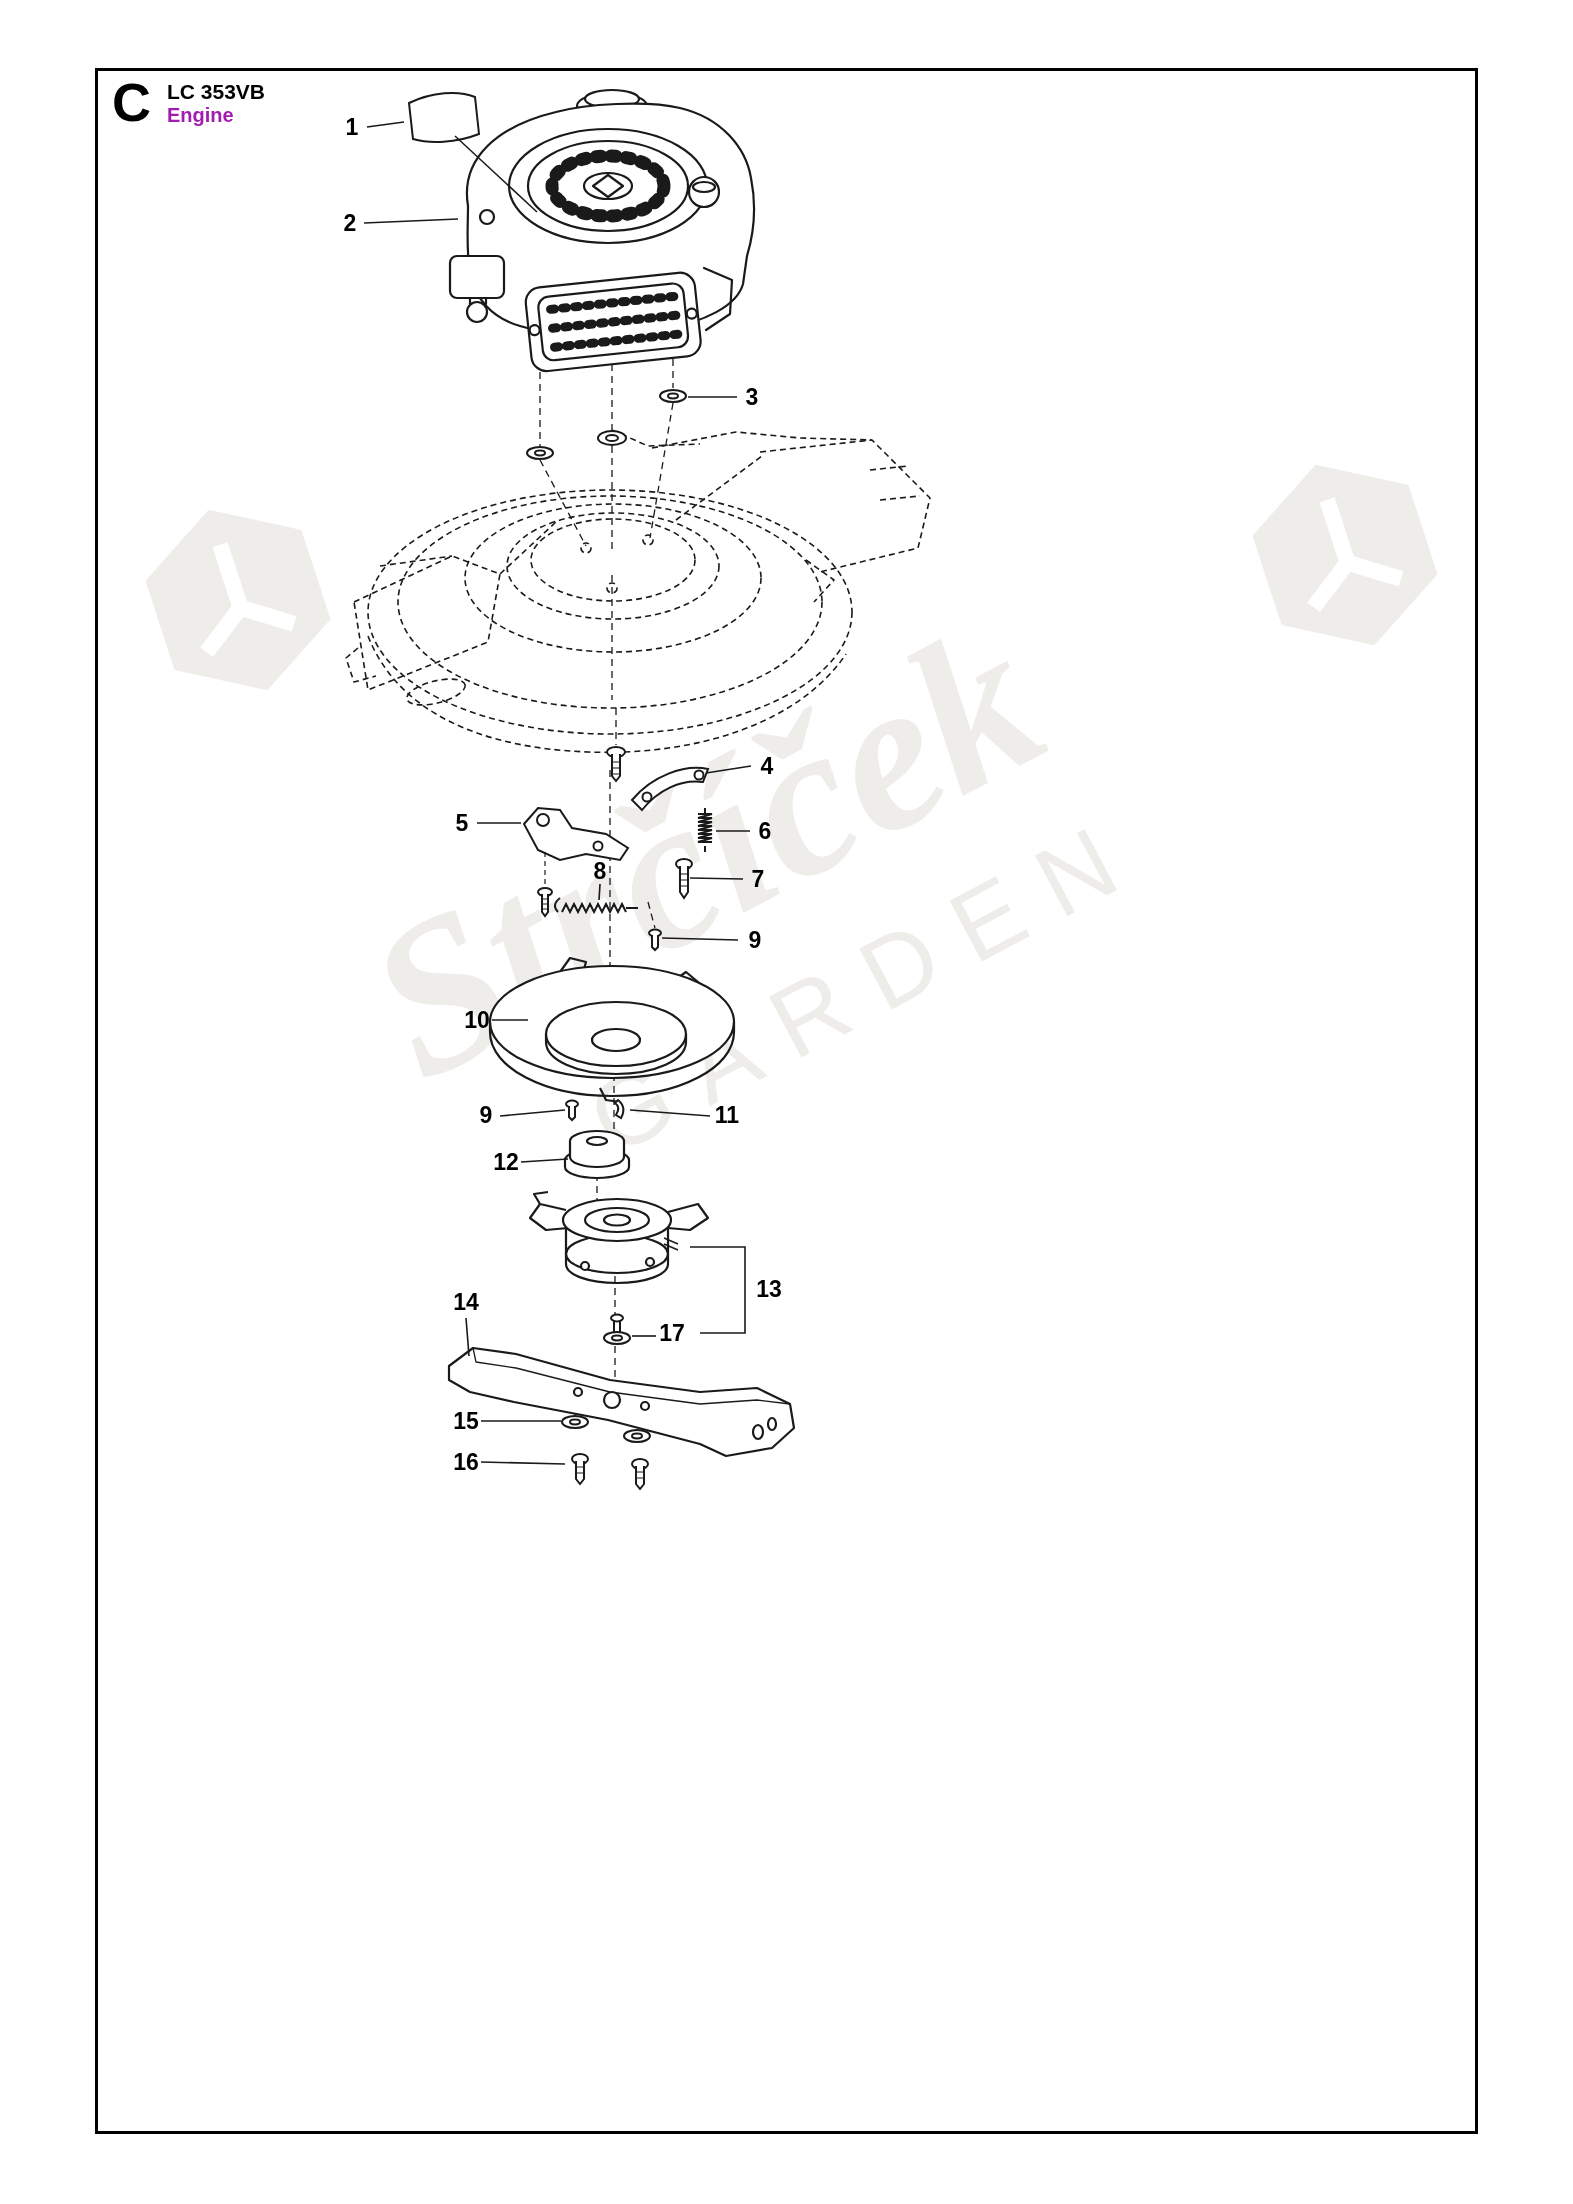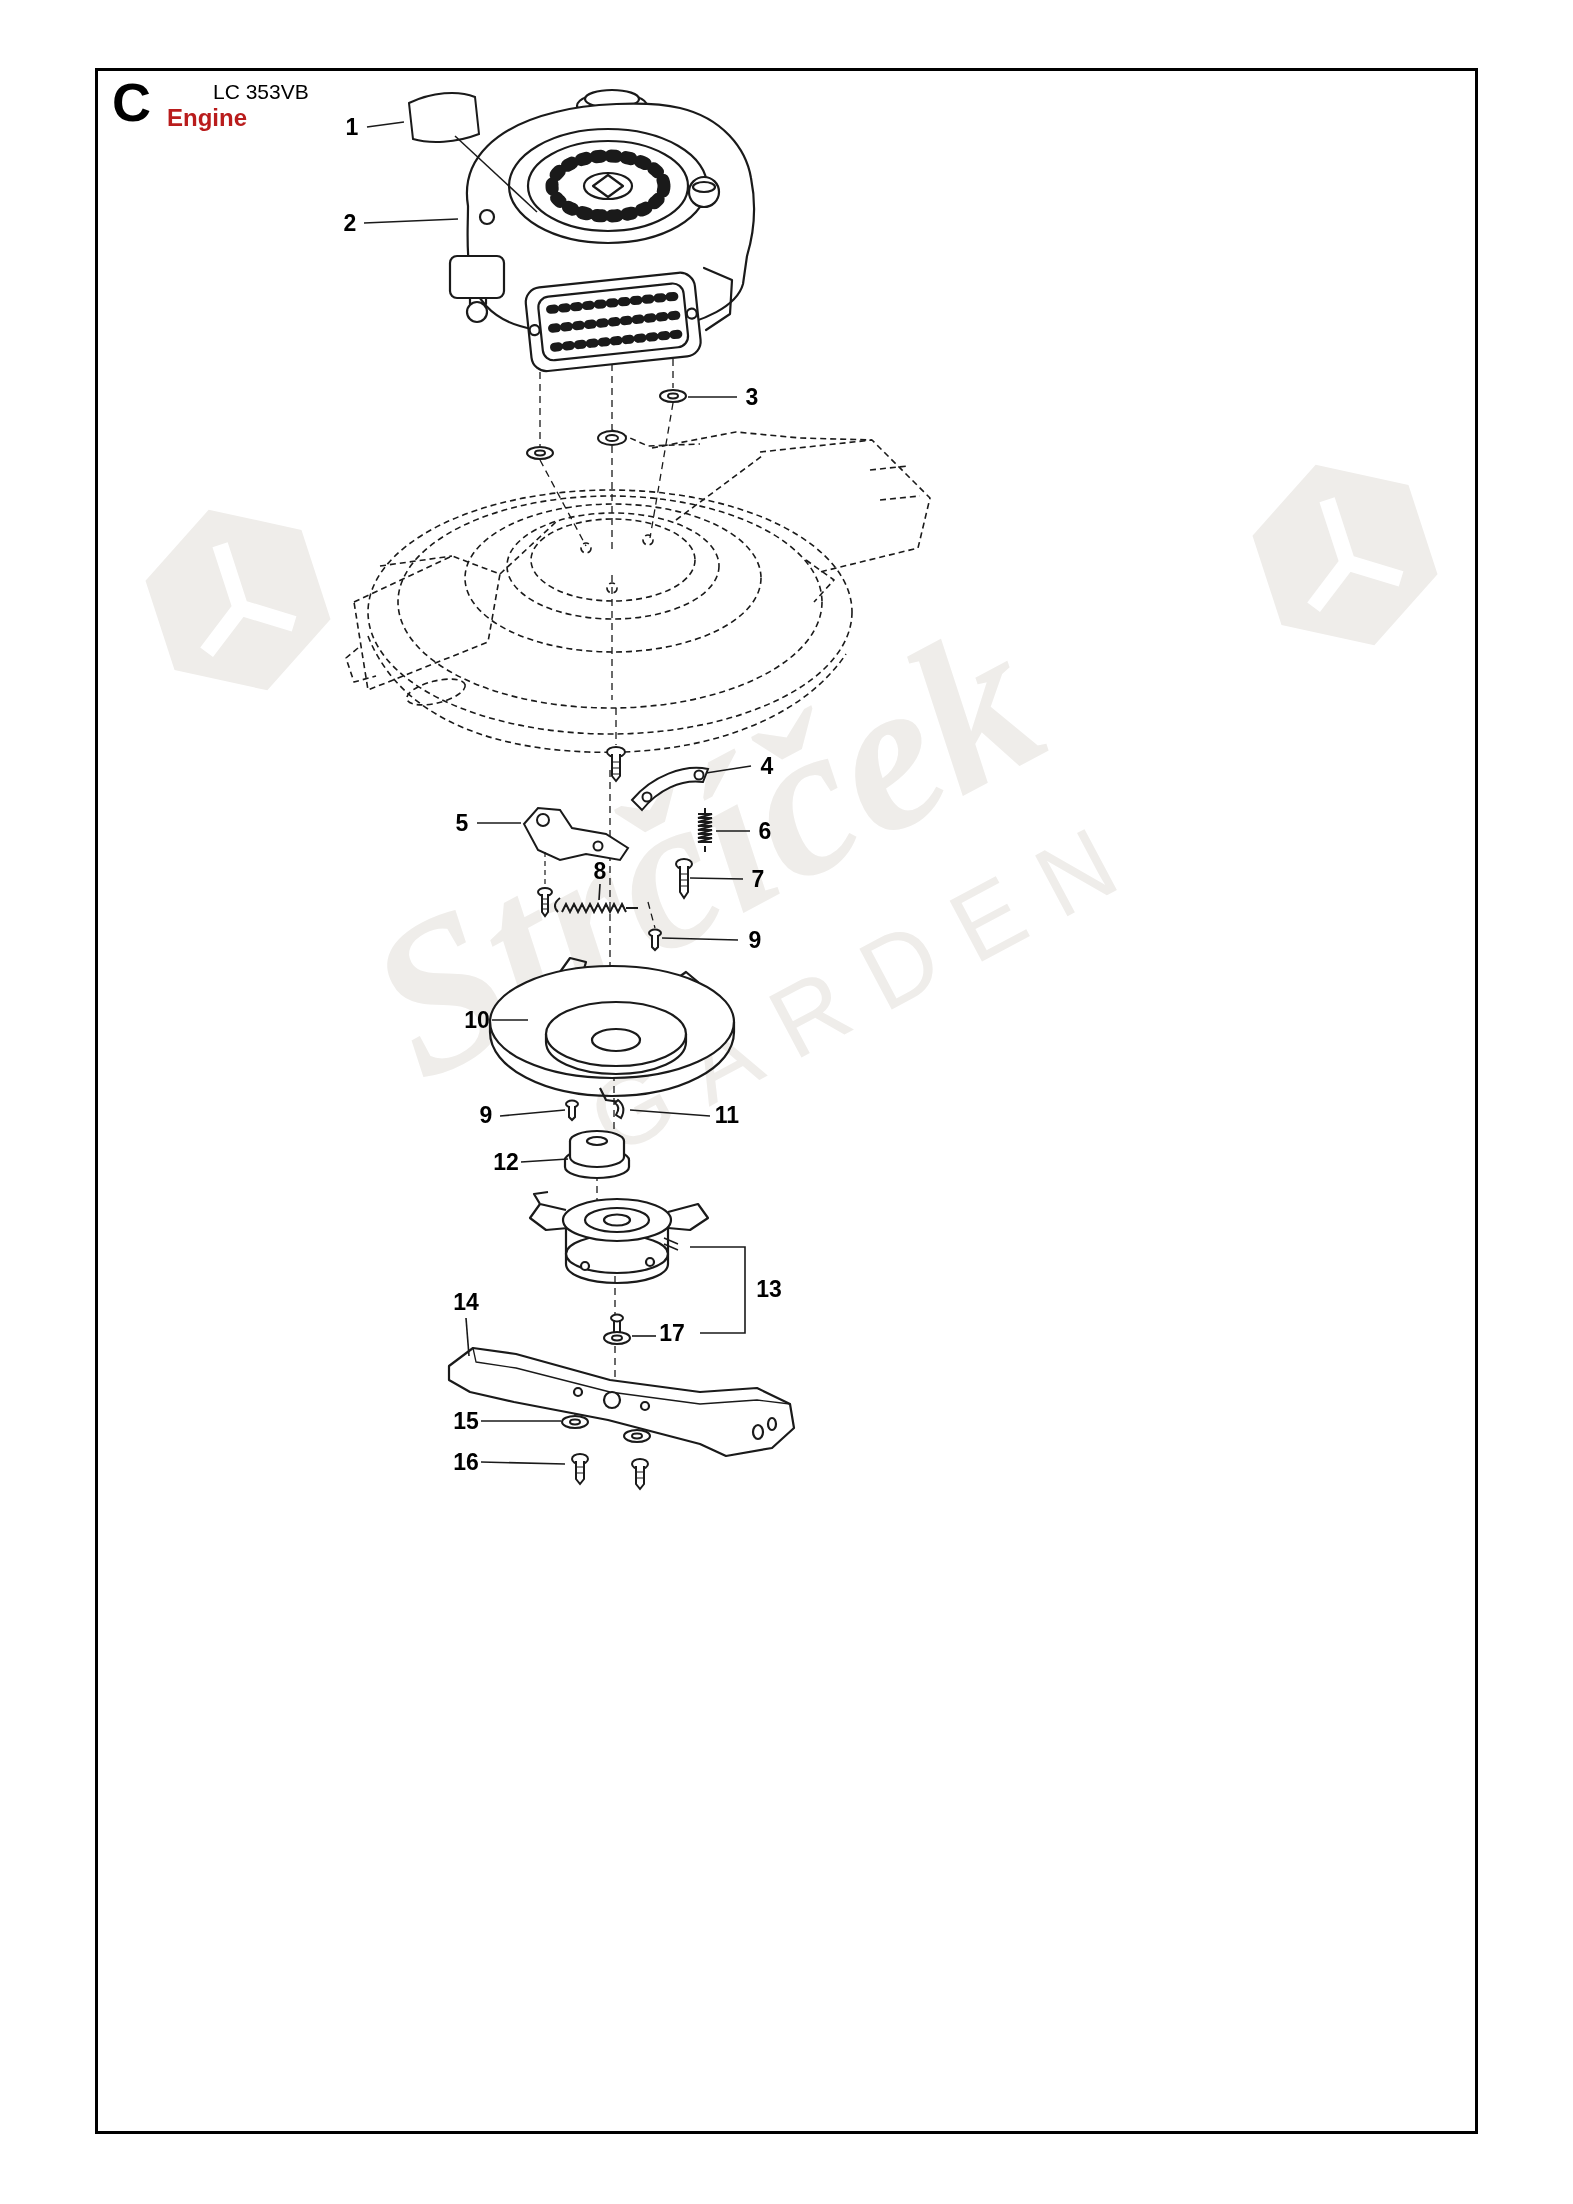--- a/index.html
+++ b/index.html
@@ -17,22 +17,22 @@
     box-sizing:border-box;
   }
   .title-block{
     position:absolute;left:112px;top:78px;
     display:flex;gap:16px;align-items:flex-start;
   }
   .section-letter{
     font-size:54px;font-weight:bold;line-height:0.9;color:#000;
   }
   .title-lines{padding-top:2px;}
-  .model{font-size:21px;font-weight:normal;color:#000;line-height:1.15;margin-left:46px;}
-  .subtitle{font-size:24px;font-weight:bold;color:#b91c1c;line-height:1.15;}
+  .model{font-size:21px;font-weight:bold;color:#000;line-height:1.15;}
+  .subtitle{font-size:20px;font-weight:bold;color:#a21caf;line-height:1.15;}
   svg.layer{position:absolute;left:0;top:0;}
 </style>
 </head>
 <body>
 
 <div class="page">
 
   <svg class="layer" width="1573" height="2204" viewBox="0 0 1573 2204" aria-hidden="true">
     <g transform="rotate(-28 760 870)">
       <text x="720" y="900" font-size="215" font-weight="bold" font-style="italic" text-anchor="middle" font-family="Liberation Serif, serif" fill="#efedea">Strčíček</text>

